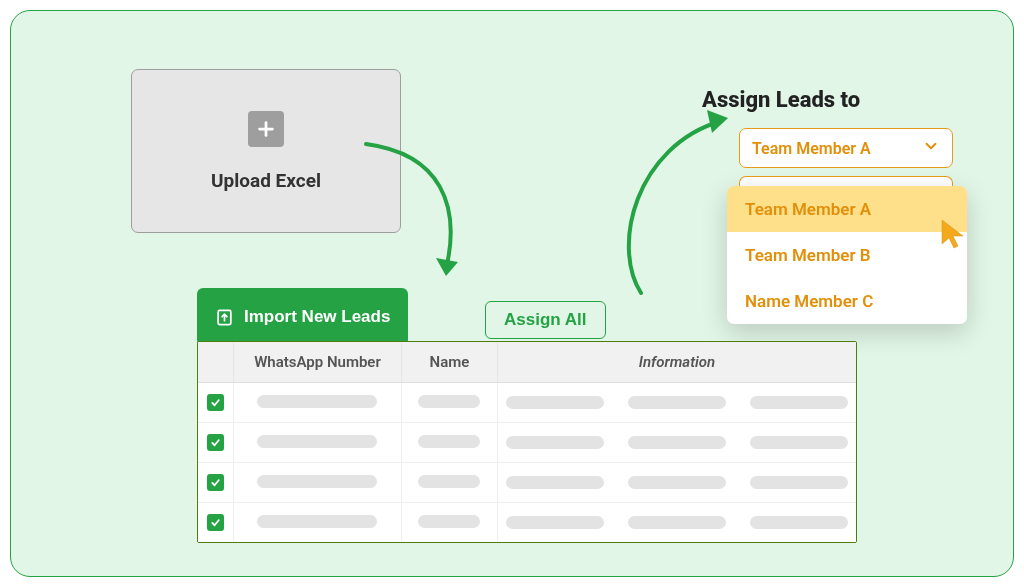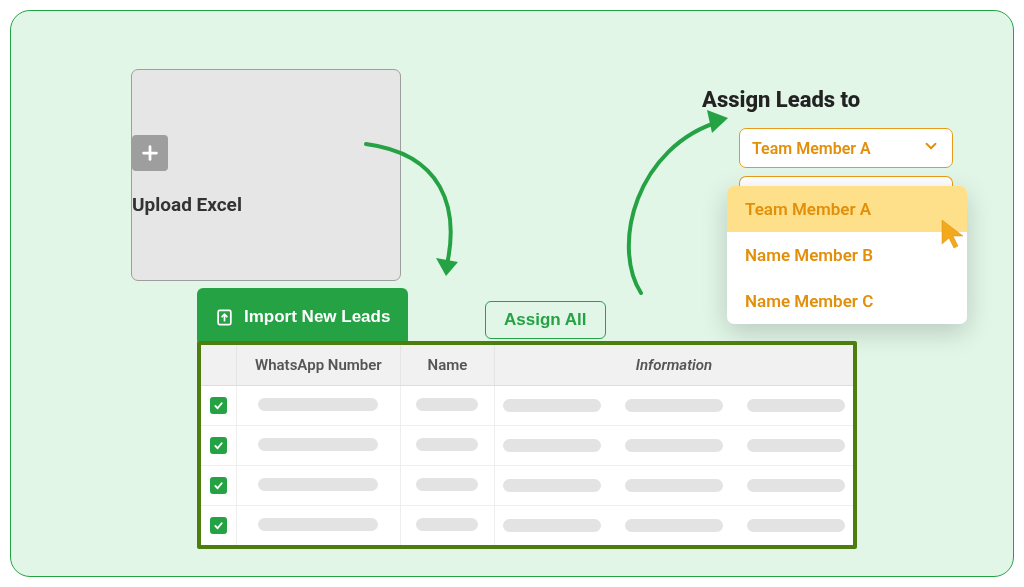--- a/index.html
+++ b/index.html
@@ -17,26 +17,27 @@
     width: 1004px; height: 567px;
     background: #e1f6e7;
     border: 1.5px solid #25a244;
     border-radius: 20px;
   }
 
   
   .upload-box {
     position: absolute;
     left: 120px; top: 58px;
-    width: 270px; height: 212px;
+    width: 270px; height: 164px;
     background: #e6e6e6;
     border: 1.5px solid #9e9e9e;
     border-radius: 7px;
     display: flex;
     flex-direction: column;
+    align-items: center;
     justify-content: center;
     gap: 22px;
     cursor: pointer;
   }
   .plus-tile {
     width: 36px; height: 36px;
     background: #9e9e9e;
     border-radius: 4px;
     display: flex; align-items: center; justify-content: center;
   }
@@ -149,21 +150,21 @@
   
   .arrow-svg { position: absolute; pointer-events: none; }
   .arrow1 { left: 335px; top: 125px; width: 130px; height: 155px; }
   .arrow2 { left: 580px; top: 90px; width: 160px; height: 200px; }
 
   
   .table-wrap {
     position: absolute;
     left: 186px; top: 330px;
     width: 660px;
-    border: 4px solid #4d7c0f;
+    border: 1px solid #4d7c0f;
     border-radius: 2px;
     overflow: hidden;
   }
   table {
     width: 100%;
     border-collapse: collapse;
     background: #fff;
   }
   thead th {
     background: #f1f1f1;
@@ -253,21 +254,21 @@
       <svg viewBox="0 0 24 24" fill="none" stroke-width="2.5" stroke-linecap="round" stroke-linejoin="round">
         <polyline points="6 9 12 15 18 9"></polyline>
       </svg>
     </span>
   </div>
 
   <div class="assign-peek"></div>
 
   <div class="dropdown">
     <div class="dropdown-item selected">Team Member A</div>
-    <div class="dropdown-item">Name Member B</div>
+    <div class="dropdown-item">Team Member B</div>
     <div class="dropdown-item">Name Member C</div>
   </div>
 
   <svg class="cursor-arrow" width="30" height="32" viewBox="0 0 30 32">
     <path d="M 3 2 L 3 26 L 10 20 L 15 30 L 19 28 L 14 18 L 24 18 Z" fill="#f2a91c" stroke="#d98c0c" stroke-width="0.5"></path>
   </svg>
 
   <button class="outline-btn btn-assign-all">Assign All</button>
 
   <div class="table-wrap">

